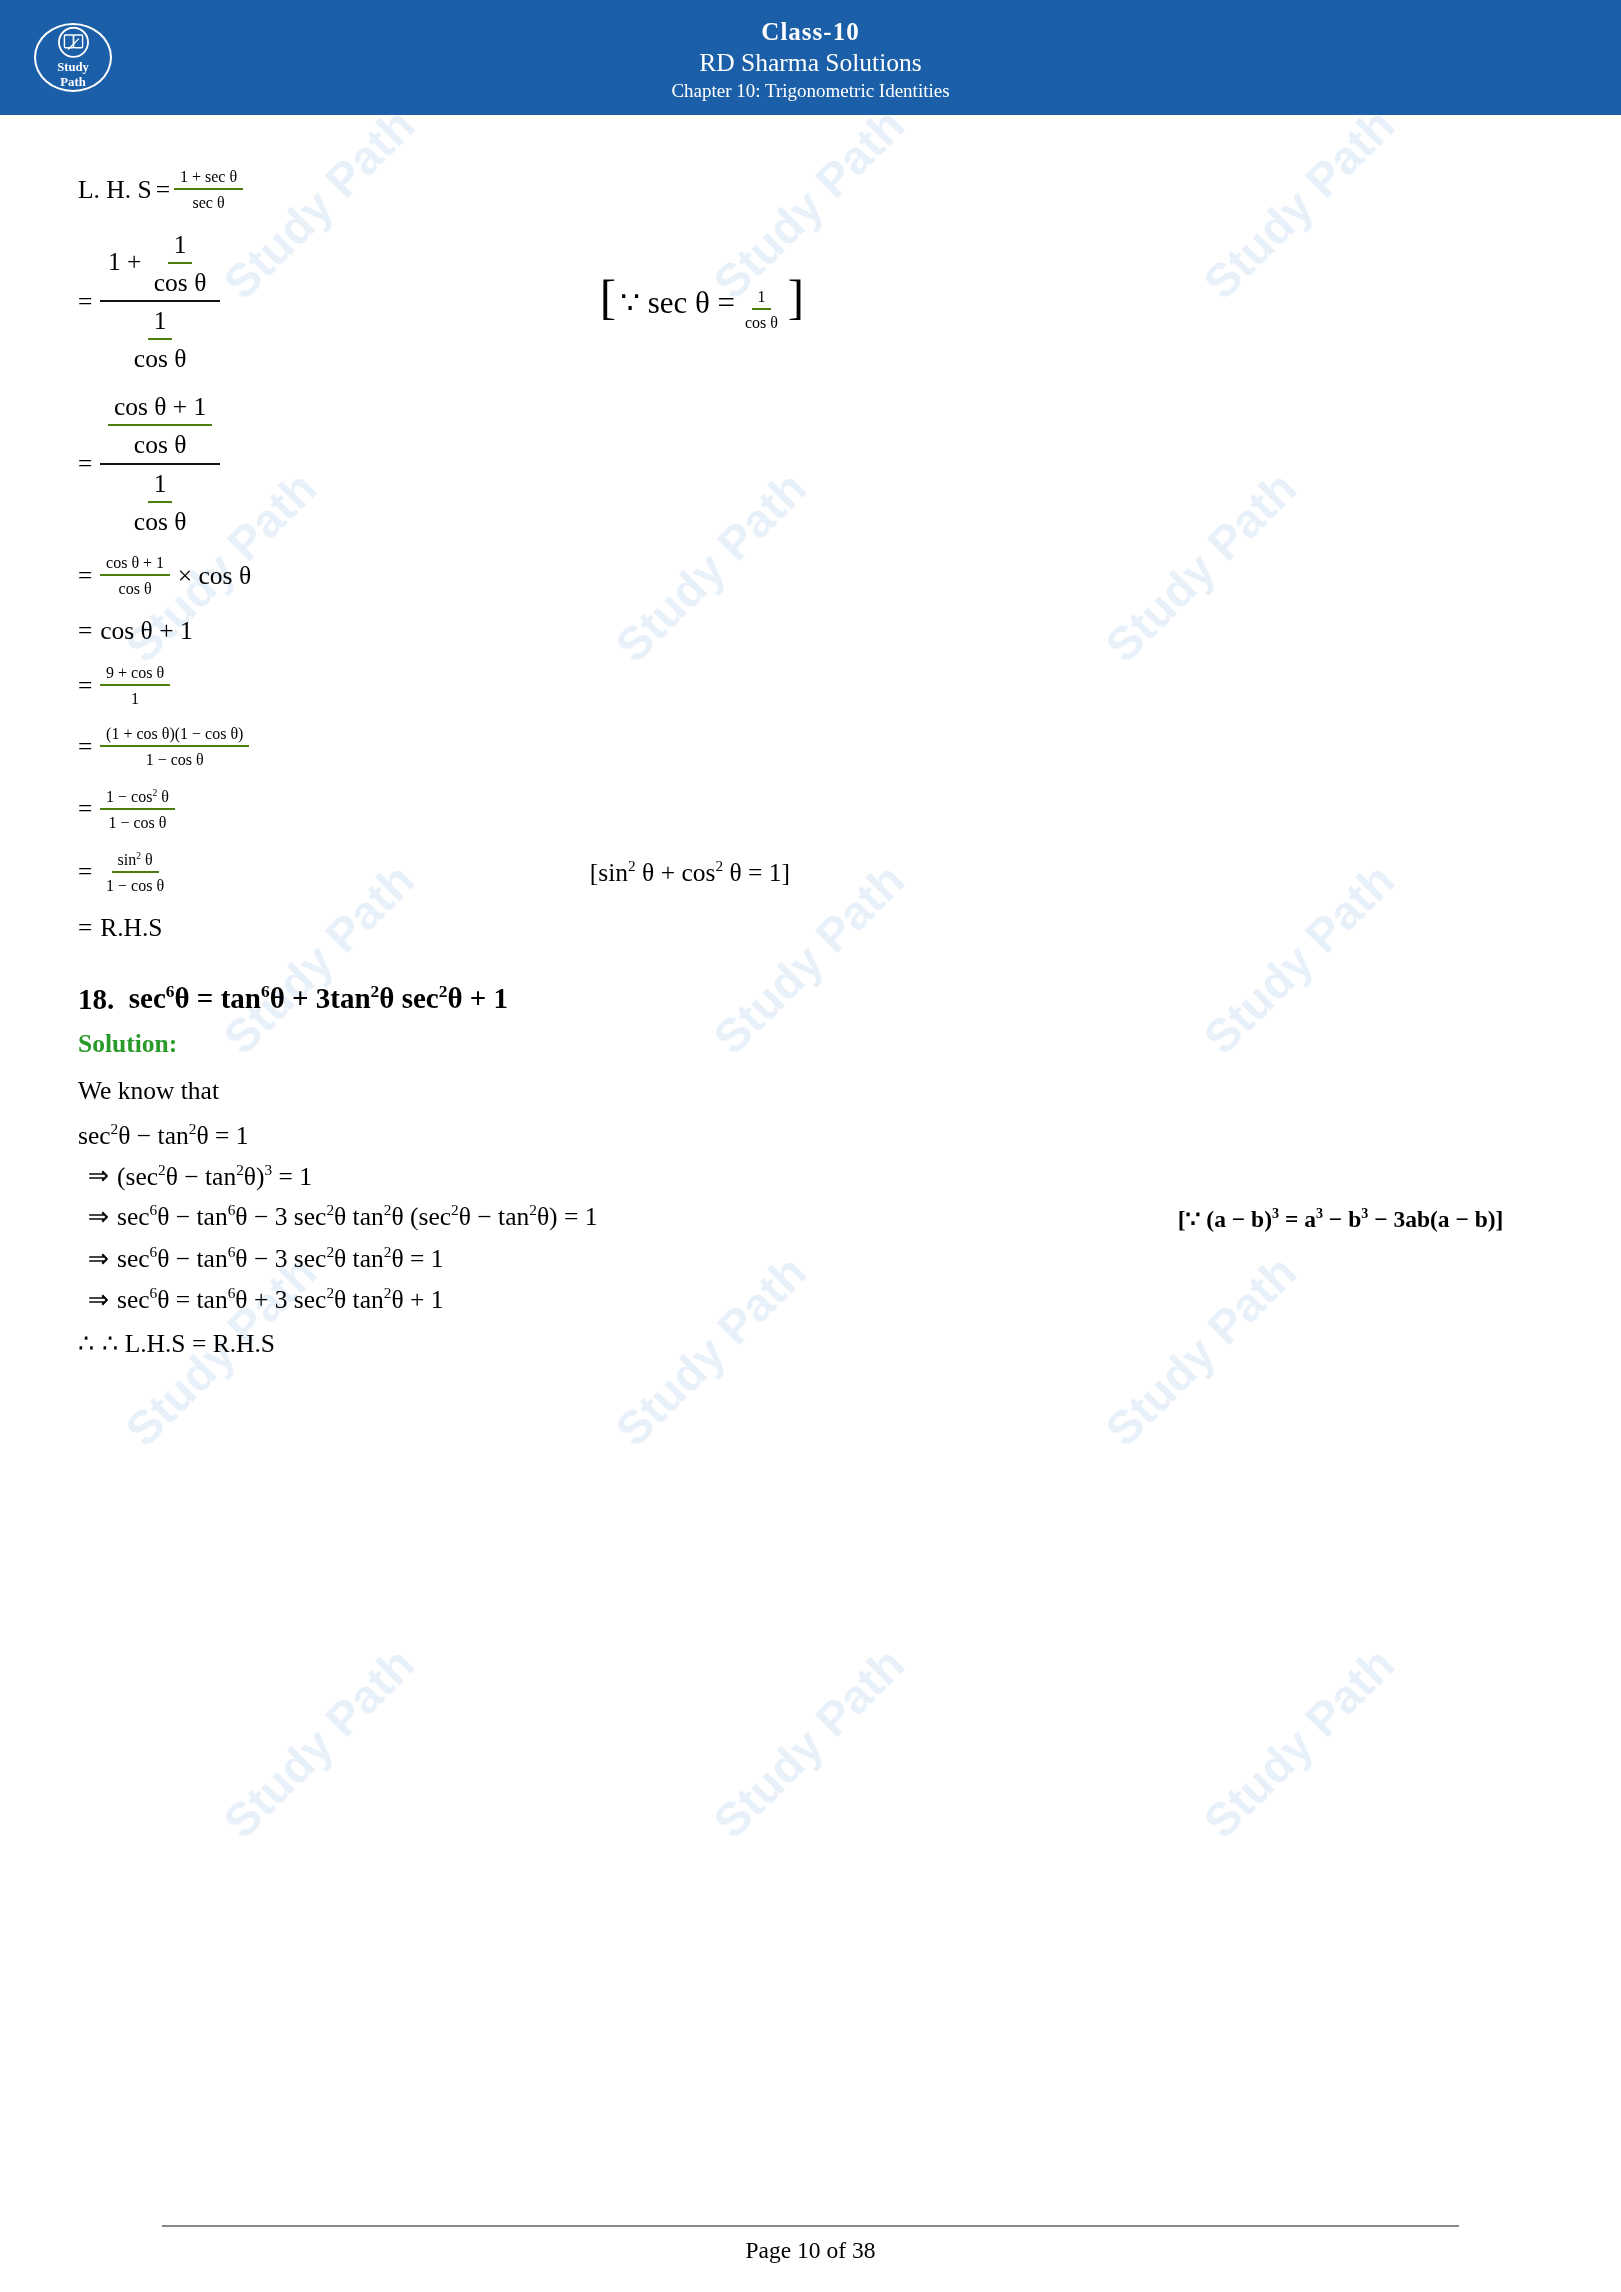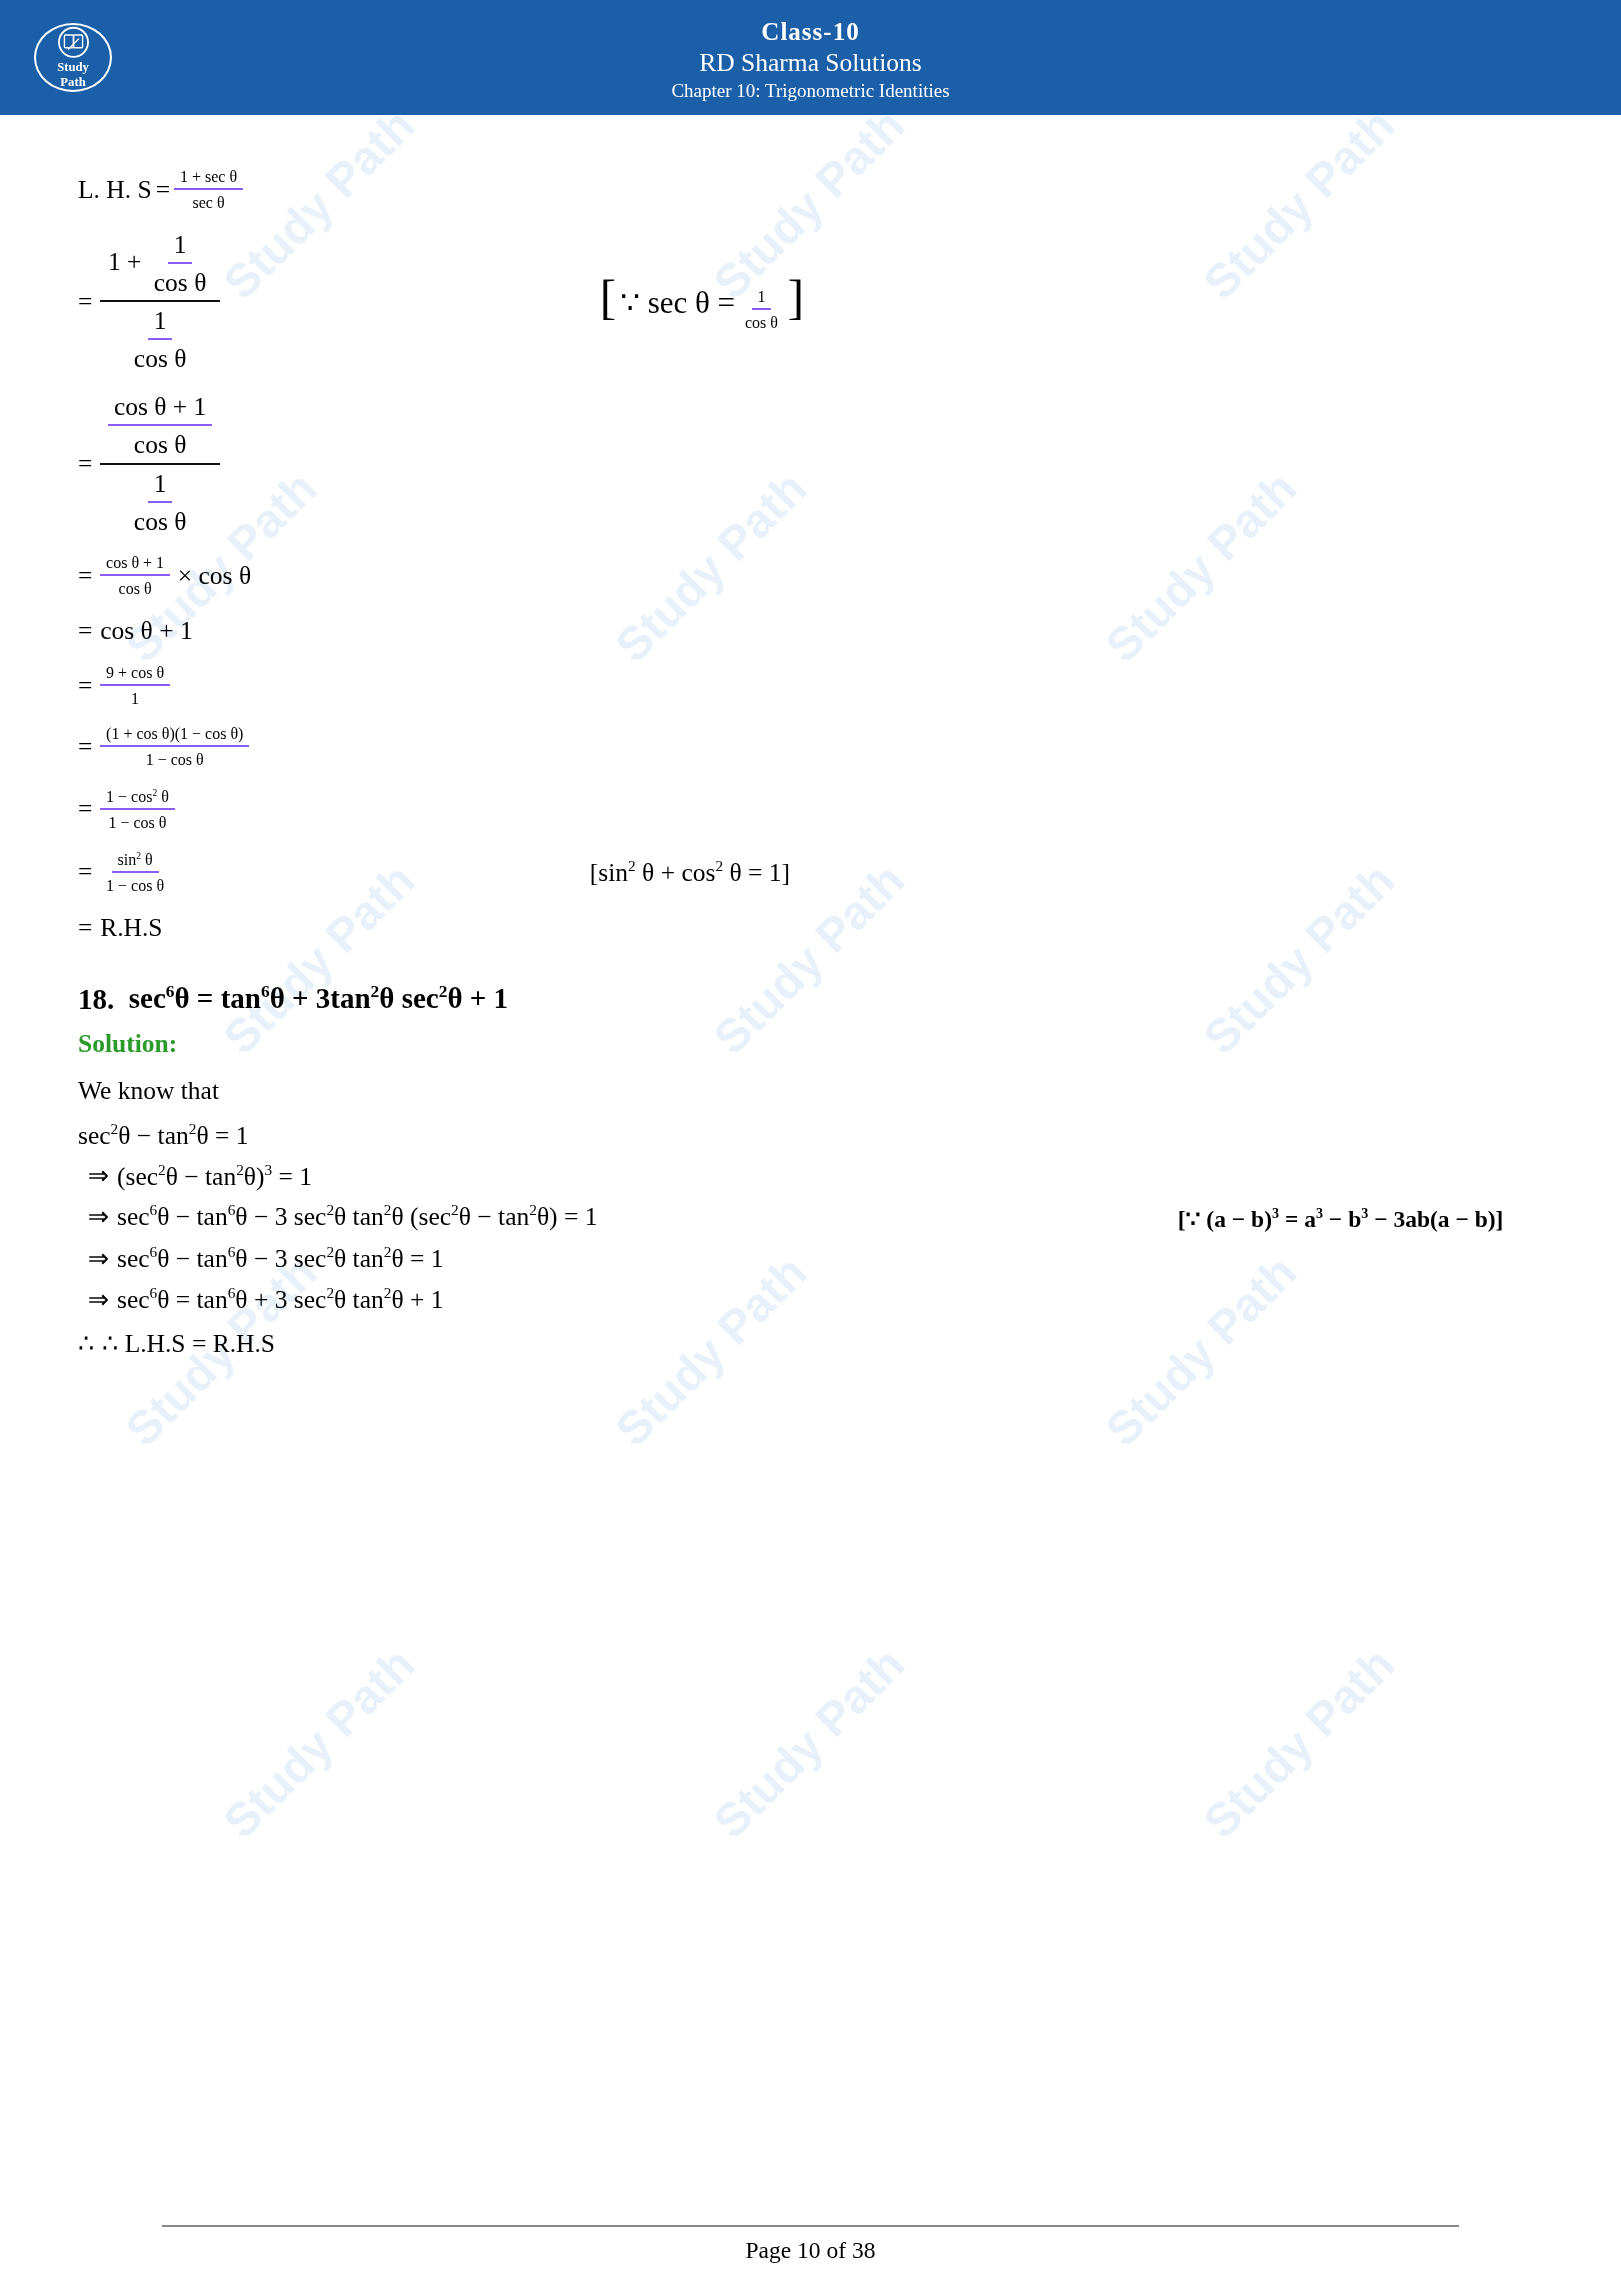--- a/index.html
+++ b/index.html
@@ -87,21 +87,21 @@
 
     
     .frac {
       display: inline-flex;
       flex-direction: column;
       align-items: center;
       vertical-align: middle;
       gap: 2px;
     }
     .frac-num {
-      border-bottom: 2px solid #8b5cf6;
+      border-bottom: 2px solid #4d7c0f;
       padding-bottom: 2px;
       text-align: center;
       padding-left: 5.9px;
       padding-right: 5.9px;
     }
     .frac-den {
       text-align: center;
       padding-left: 5.9px;
       padding-right: 5.9px;
       padding-top: 2px;

